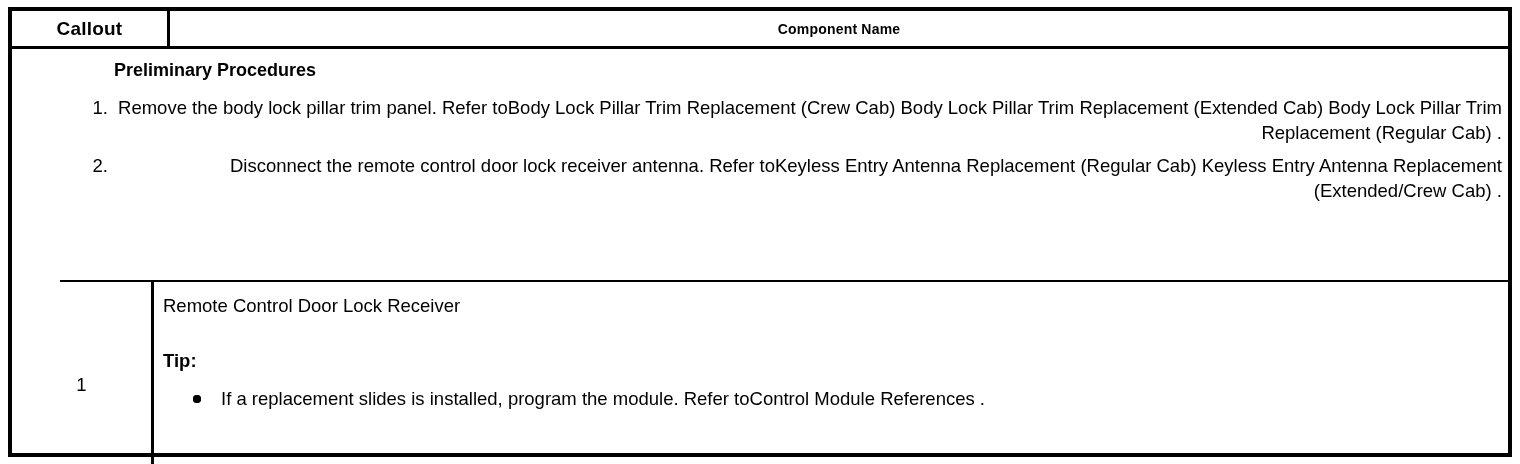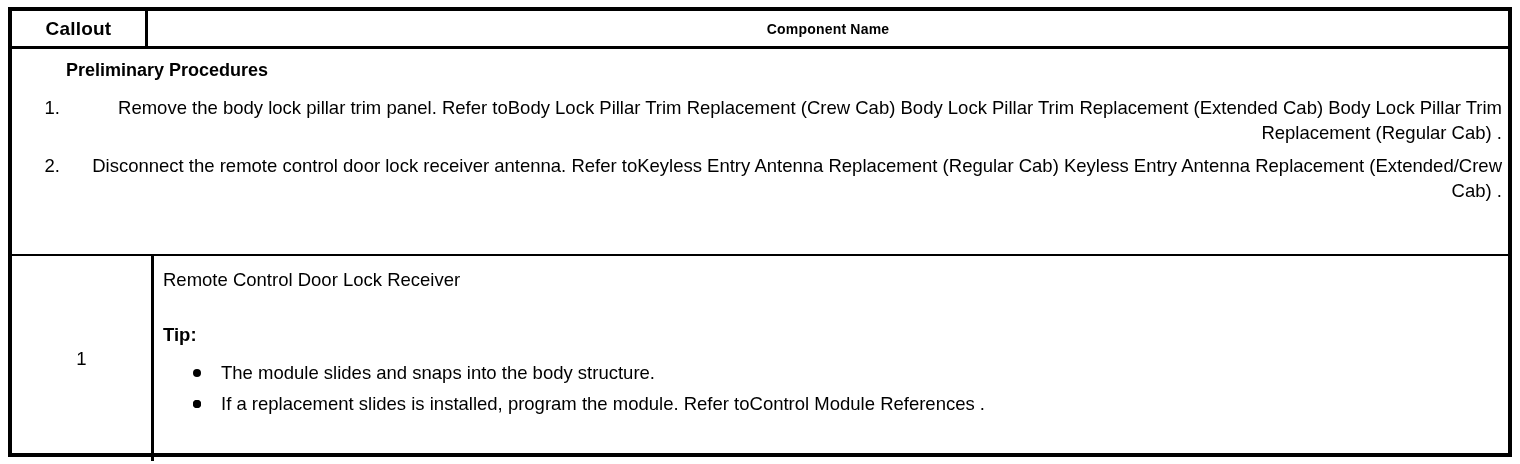--- a/index.html
+++ b/index.html
@@ -27,21 +27,21 @@
   }
 
   
   .header-row {
     display: flex;
     height: 38px;
     box-sizing: border-box;
     border-bottom: 3px solid #000000;
   }
   .cell-callout-head {
-    width: 136px;
+    width: 158px;
     box-sizing: border-box;
     border-right: 3px solid #000000;
     display: flex;
     align-items: center;
     justify-content: center;
     font-size: 19px;
     font-weight: bold;
     letter-spacing: 0.2px;
   }
   .cell-component-head {
@@ -52,21 +52,22 @@
     font-size: 14px;
     font-weight: bold;
     letter-spacing: 0.2px;
   }
 
   
   .prelim-row {
     box-sizing: border-box;
     border-bottom: 2px solid #000000;
     padding: 9px 6px 8px 6px;
-    height: 207px;
+    height: 233px;
+    margin-left: 48px;
   }
   .prelim-title {
     font-size: 18px;
     font-weight: bold;
     margin: 0 0 6px 48px;
     line-height: 24px;
   }
   .prelim-list {
     margin: 0;
     padding: 0;
@@ -165,24 +166,20 @@
   </div>
 
   <div class="detail-row">
     <div class="cell-callout-num">1</div>
     <div class="cell-detail">
       <div class="detail-name">Remote Control Door Lock Receiver</div>
       <div class="detail-tip">Tip:</div>
       <ul class="tip-list">
         <li>
           <span class="tip-bullet"></span>
-          <span>The module slides and snaps into the body structure.</span>
-        </li>
-        <li>
-          <span class="tip-bullet"></span>
         </li>
         <li>
           <span class="tip-bullet"></span>
           <span>If a replacement slides is installed, program the module. Refer toControl Module References .</span>
         </li>
       </ul>
     </div>
   </div>
 
 </div>

